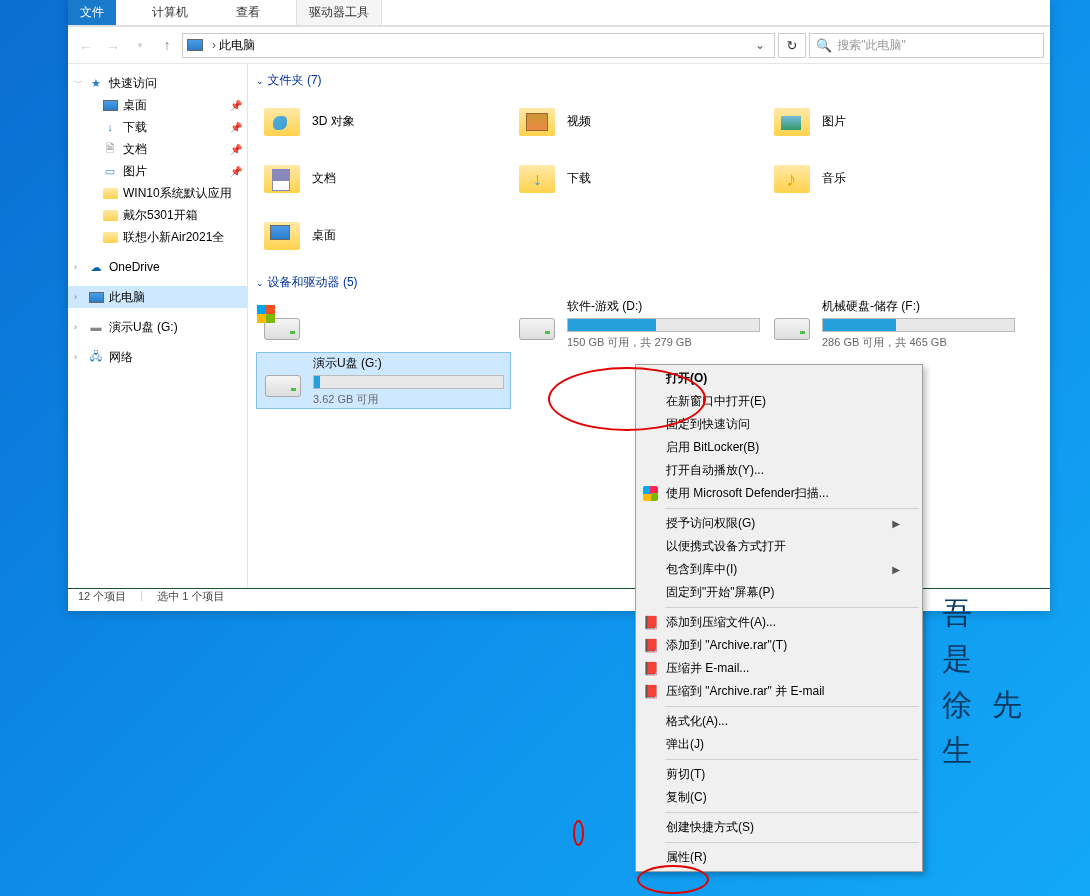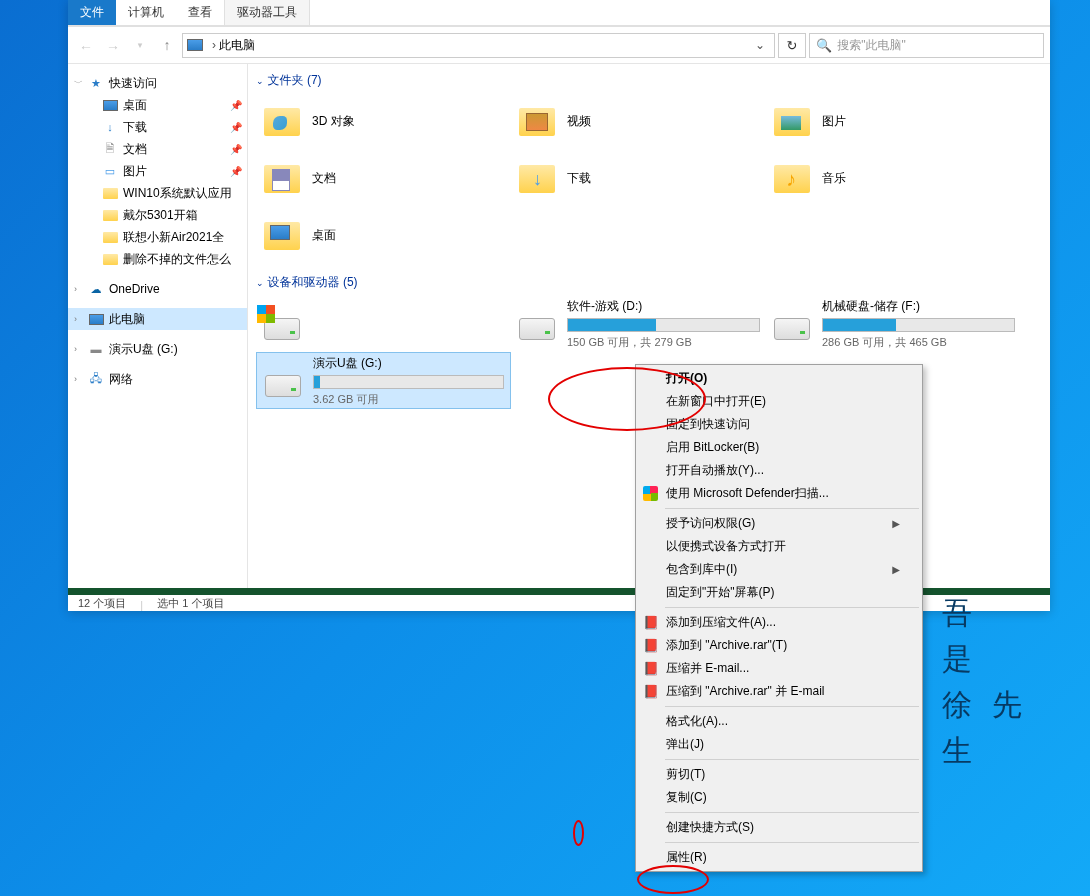--- a/index.html
+++ b/index.html
@@ -1,20 +1,20 @@
 <!DOCTYPE html>
 <html><head>
 <meta charset="utf-8">
 <style>
 * { box-sizing: border-box; margin: 0; padding: 0; font-family: "Microsoft YaHei", "Segoe UI", sans-serif; }
 body { width: 1090px; height: 896px; background: linear-gradient(135deg, #0a6ed1 0%, #0d8ee9 50%, #13a9f7 100%); position: relative; overflow: hidden; }
 .window { position: absolute; left: 68px; top: 0; width: 982px; height: 611px; background: #fff; box-shadow: 0 2px 10px rgba(0,0,0,0.2); }
 .titlebar { height: 25px; display: flex; align-items: flex-end; }
 .tab-file { background: #1979ca; color: #fff; padding: 4px 12px; font-size: 12px; }
-.tab { padding: 4px 12px; font-size: 12px; color: #333; cursor: default; }
+.tab { padding: 4px 12px; font-size: 12px; color: #333; cursor: default; margin-left: 24px; }
 .tab.active { background: #f5f5f5; border-top: 1px solid #e0e0e0; border-left: 1px solid #e0e0e0; border-right: 1px solid #e0e0e0; }
 .ribbon-border { height: 2px; background: #e0e0e0; }
 .navbar { height: 37px; display: flex; align-items: center; padding: 0 6px; gap: 3px; border-bottom: 1px solid #e5e5e5; }
 .nav-btn { width: 24px; height: 24px; display: flex; align-items: center; justify-content: center; color: #888; font-size: 14px; }
 .nav-btn.dim { color: #ccc; }
 .addr-bar { flex: 1; height: 25px; border: 1px solid #ccc; display: flex; align-items: center; padding: 0 4px; font-size: 12px; }
 .addr-bar .pc-icon { width: 16px; height: 12px; background: linear-gradient(#4a9de8,#2a7dc8); border: 1px solid #666; margin-right: 6px; }
 .addr-chev { color: #555; padding: 0 3px; }
 .addr-drop { width: 20px; text-align: center; color: #555; margin-left: auto; }
 .refresh-btn { width: 28px; height: 25px; border: 1px solid #ccc; display: flex; align-items: center; justify-content: center; font-size: 13px; color: #333; }
@@ -47,21 +47,21 @@
 .folder-big.mus::after { content: "♪"; position: absolute; left: 12px; top: 3px; font-size: 20px; color: #f7a500; }
 .drive-icon { width: 36px; height: 22px; background: linear-gradient(#f5f5f5,#ddd); border: 1px solid #aaa; border-radius: 3px; position: relative; margin-top: 10px; }
 .drive-icon::before { content: ""; position: absolute; right: 4px; top: 12px; width: 5px; height: 3px; background: #4ac24a; }
 .drive-icon.os::after { content: ""; position: absolute; left: -8px; top: -14px; width: 18px; height: 18px; background: conic-gradient(#f25022 0 90deg,#7fba00 90deg 180deg,#ffb900 180deg 270deg,#00a4ef 270deg 360deg); }
 .drive-icon.lock::after { content: "🔒"; position: absolute; left: -10px; top: -18px; font-size: 18px; text-shadow: 0 0 1px #963; }
 .drive-icon.lock { background: linear-gradient(#ffeb99,#edb84d); }
 .drive-info { flex: 1; }
 .drive-bar { height: 14px; border: 1px solid #bbb; margin: 3px 0; background: #e8e8e8; position: relative; }
 .drive-bar .fill { height: 100%; background: #26a0da; }
 .drive-sub { color: #666; font-size: 11px; }
-.statusbar { height: 23px; border-top: 7px solid #14532d; display: flex; align-items: flex-end; padding: 0 10px; font-size: 11px; color: #444; gap: 14px; }
+.statusbar { height: 23px; border-top: 1px solid #14532d; display: flex; align-items: flex-start; padding: 0 10px; font-size: 11px; color: #444; gap: 14px; }
 .statusbar .div { color: #ccc; }
 
 .ctx-menu { position: absolute; left: 635px; top: 364px; width: 288px; background: #f0f0f0; border: 1px solid #a0a0a0; box-shadow: 3px 3px 6px rgba(0,0,0,0.25); font-size: 12px; padding: 2px; z-index: 10; }
 .ctx-item { display: flex; align-items: center; height: 23px; padding: 0 20px 0 28px; position: relative; }
 .ctx-item .arw { margin-left: auto; color: #555; font-size: 10px; }
 .ctx-item .cicn { position: absolute; left: 4px; width: 18px; height: 18px; display: flex; align-items: center; justify-content: center; font-size: 13px; }
 .ctx-sep { height: 1px; background: #d0d0d0; margin: 3px 1px 3px 27px; }
 .ctx-item.bold { font-weight: bold; }
 
 .red-circle { position: absolute; border: 2px solid #e30000; border-radius: 50%; pointer-events: none; z-index: 20; }
@@ -141,26 +141,20 @@
             <span class="folder-icon"></span>
           </span>
           <span>戴尔5301开箱</span>
         </div>
       <div class="side-item side-sub">
           <span class="icn">
             <span class="folder-icon"></span>
           </span>
           <span>联想小新Air2021全</span>
         </div>
-      <div class="side-item side-sub">
-          <span class="icn">
-            <span class="folder-icon"></span>
-          </span>
-          <span>删除不掉的文件怎么</span>
-        </div>
       <div style="height:8px"></div>
       <div class="side-item">
           <span class="chv">›</span>
           <span class="icn" style="color:#0a64a4">☁</span>
           <span>OneDrive</span>
         </div>
       <div style="height:8px"></div>
       <div class="side-item sel">
           <span class="chv">›</span>
           <span class="icn">

